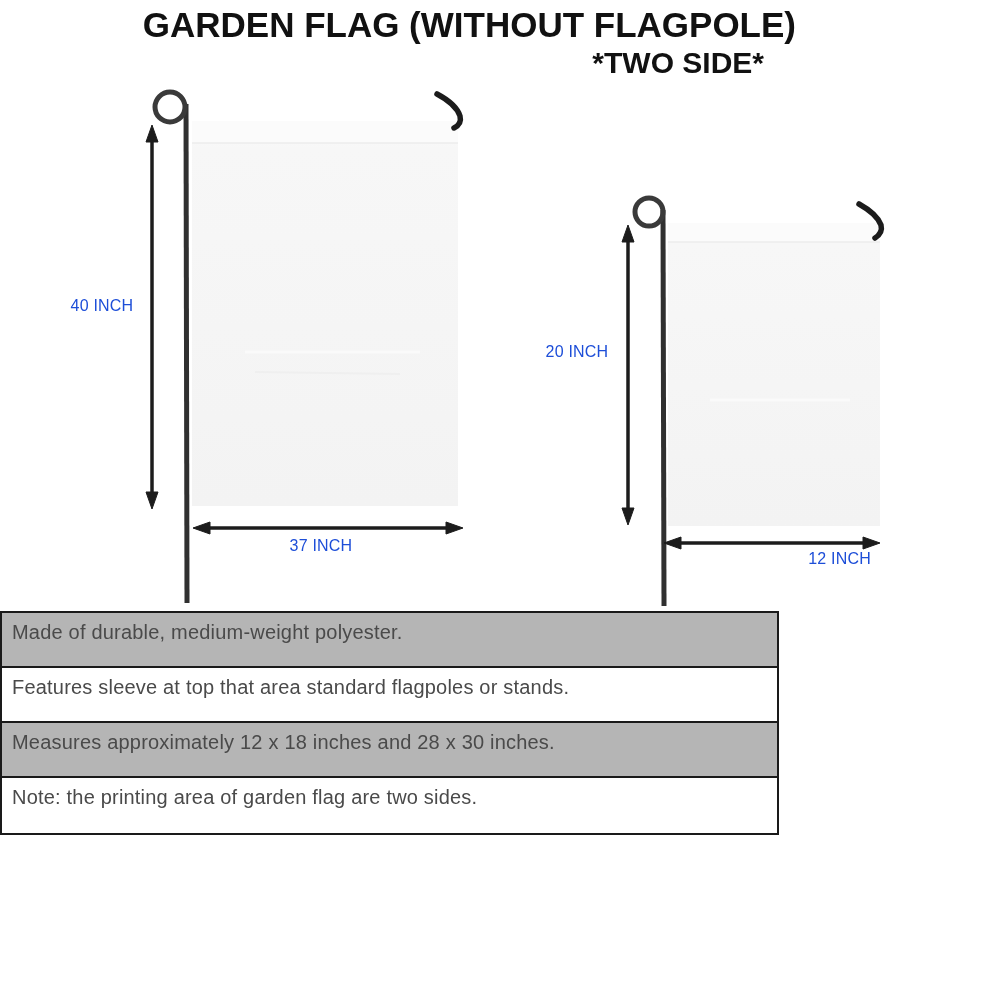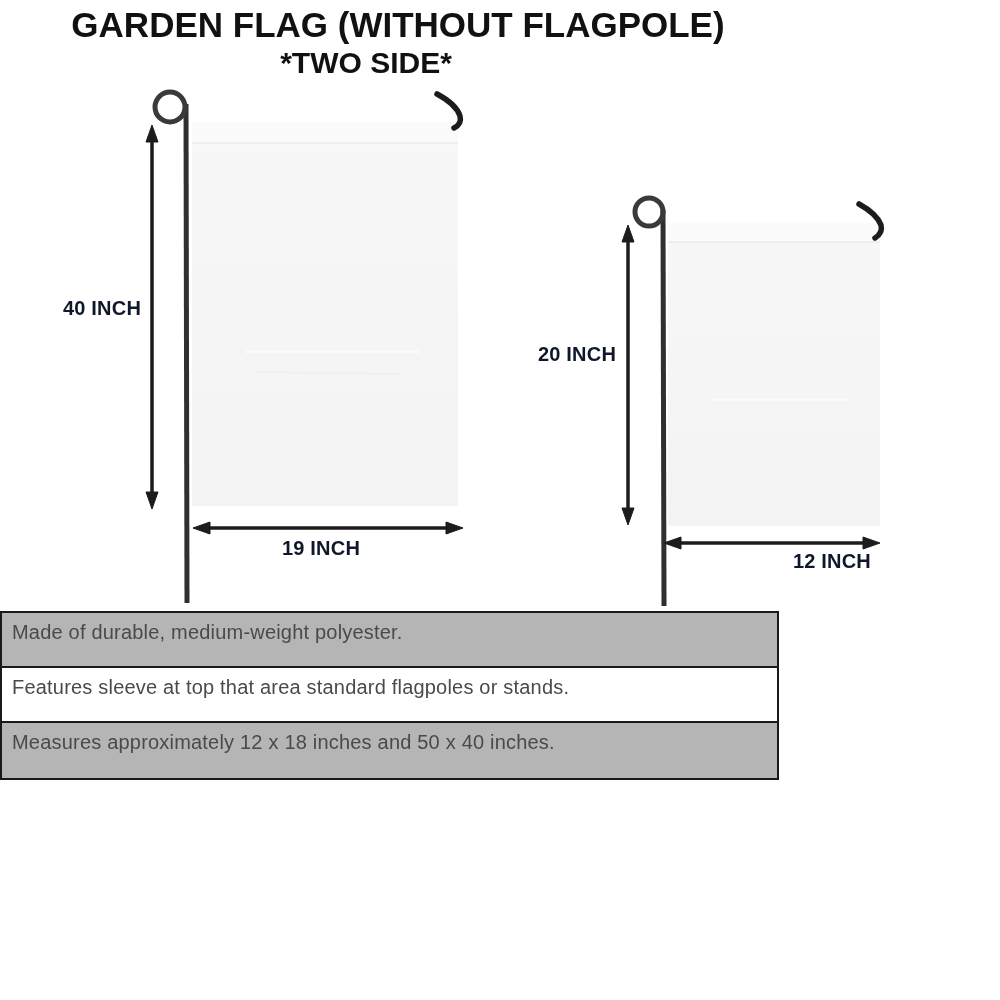--- a/index.html
+++ b/index.html
@@ -6,36 +6,36 @@
   .stage{
     position:relative;
     width:1000px;height:1000px;
     background:#ffffff;
     font-family:"Liberation Sans", sans-serif;
     overflow:hidden;
   }
   
   .title-block{
     position:absolute;top:6px;left:0;width:796px;
-    text-align:center;color:#111111;
+    text-align:right;color:#111111;
   }
   .title-line1{
     font-size:35px;font-weight:bold;letter-spacing:0px;
     margin:0;line-height:1.1;
   }
   .title-line2{
     font-size:30px;font-weight:bold;margin:1px 0 0 0;line-height:1.1;
     position:relative;left:-32px;
   }
   
   .diagram-svg{position:absolute;left:0;top:0;width:1000px;height:1000px;}
   
   .dim-label{
     position:absolute;width:200px;text-align:center;
-    font-size:20px;font-weight:bold;color:#0f172a;letter-spacing:0.2px;
+    font-size:16px;font-weight:normal;color:#1d4ed8;letter-spacing:0.2px;
   }
   #label-40{left:2px;top:297px;}
   #label-28{left:221px;top:537px;}
   #label-18{left:477px;top:343px;}
   #label-12{left:671px;top:550px;text-align:right;}
   
   .feature-box{
     position:absolute;left:0;top:611px;width:779px;
     border:2px solid #1a1a1a;box-sizing:border-box;background:#ffffff;
   }
@@ -113,23 +113,24 @@
 
       <g stroke="#1c1c1c" fill="#1c1c1c">
         <line x1="679" y1="543" x2="865" y2="543" stroke-width="3.5"></line>
         <polygon points="664,543 681,537 681,549"></polygon>
         <polygon points="880,543 863,537 863,549"></polygon>
       </g>
     </g>
   </svg>
 
   <div class="dim-label" id="label-40">40 INCH</div>
-  <div class="dim-label" id="label-28">19 INCH</div>
+  <div class="dim-label" id="label-28">37 INCH</div>
   <div class="dim-label" id="label-18">20 INCH</div>
   <div class="dim-label" id="label-12">12 INCH</div>
 
   <div class="feature-box">
     <div class="feature-row">Made of durable, medium-weight polyester.</div>
     <div class="feature-row">Features sleeve at top that area standard flagpoles or stands.</div>
-    <div class="feature-row">Measures approximately 12 x 18 inches and 50 x 40 inches.</div>
+    <div class="feature-row">Measures approximately 12 x 18 inches and 28 x 30 inches.</div>
+    <div class="feature-row">Note: the printing area of garden flag are two sides.</div>
   </div>
 
 </div>
 
 </body></html>

